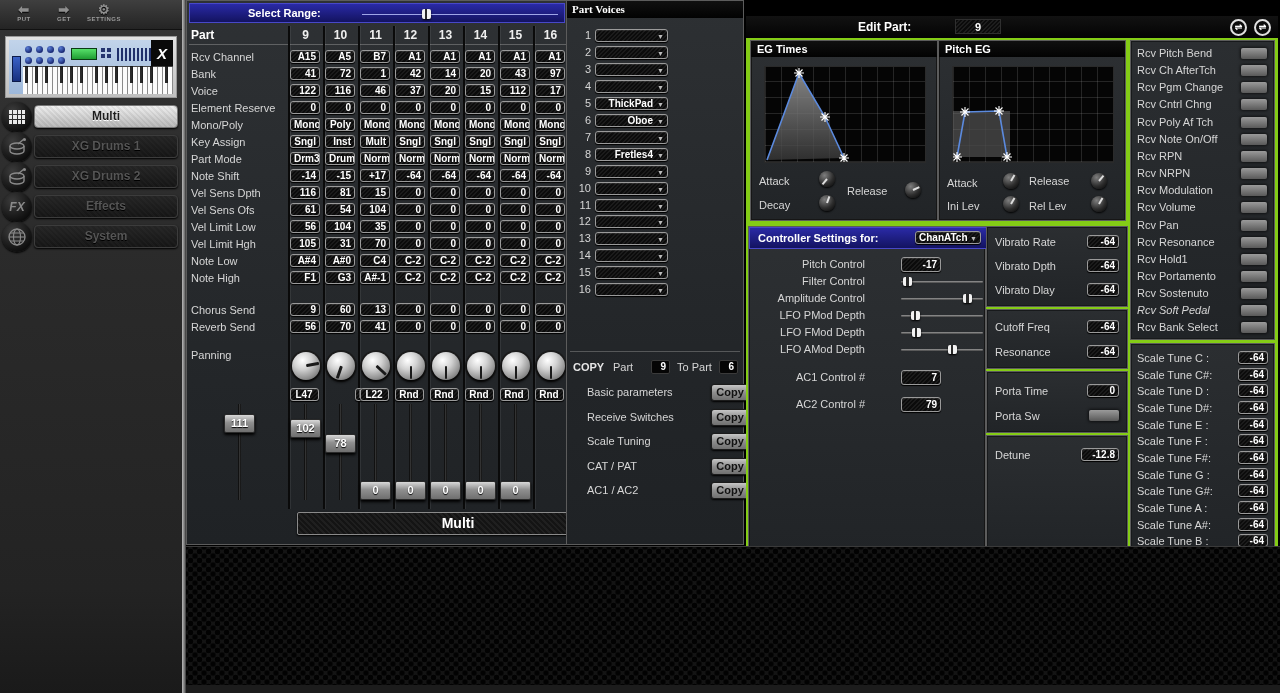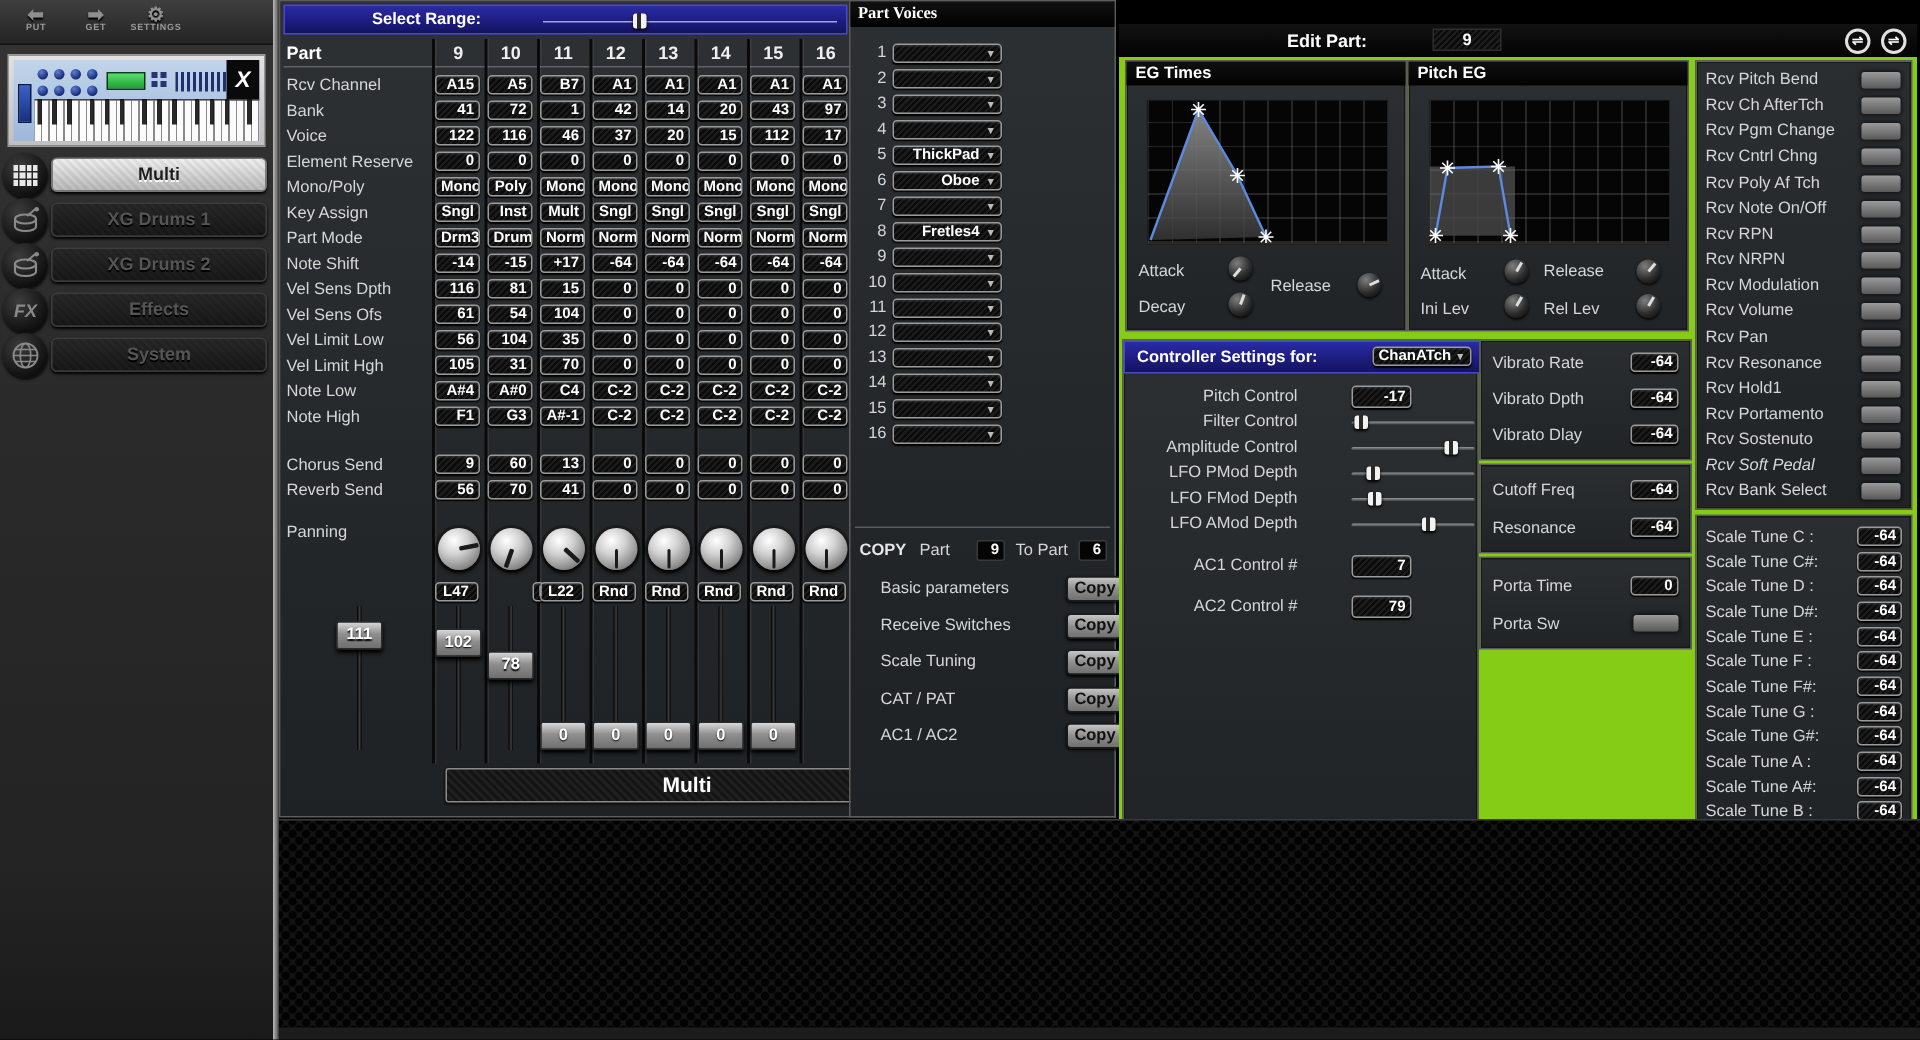--- a/index.html
+++ b/index.html
@@ -1148,20 +1148,26 @@
   <div class="midbox" style="top:355px;height:62px" id="porta-box">
     <div class="midrow" style="top:12px">
       <span class="lbl">Porta Time</span>
       <span class="vbox">0</span>
     </div>
     <div class="midrow" style="top:37px">
       <span class="lbl">Porta Sw</span>
       <span class="toggle"></span>
     </div>
   </div>
+  <div class="midbox" style="top:419px;height:121px" id="detune-box">
+    <div class="midrow" style="top:12px">
+      <span class="lbl">Detune</span>
+      <span class="vbox" style="width:38px">-12.8</span>
+    </div>
+  </div>
 
   <div id="rcv-box">
       <div class="rcvrow" style="top: 5px;">
         <span class="lbl">Rcv Pitch Bend</span>
         <span class="toggle"></span>
       </div>
       <div class="rcvrow" style="top: 22.15px;">
         <span class="lbl">Rcv Ch AfterTch</span>
         <span class="toggle"></span>
       </div>

